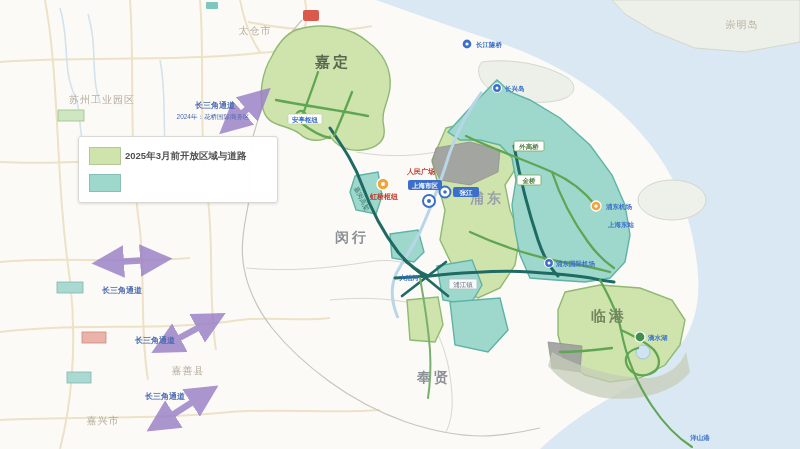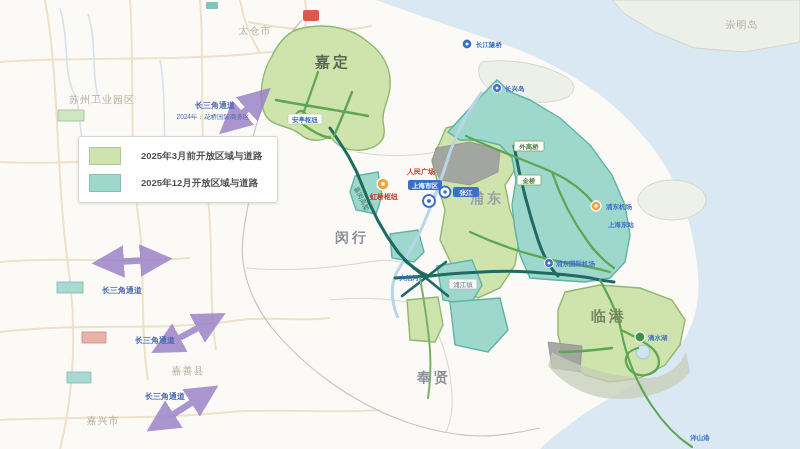--- a/index.html
+++ b/index.html
@@ -11,21 +11,21 @@
   svg{display:block}
   
   .legend{
     position:absolute;left:78px;top:136px;width:178px;
     background:rgba(255,255,255,.96);
     border:1px solid #d9d7d2;border-radius:3px;
     box-shadow:0 1px 3px rgba(0,0,0,.12);
     padding:10px 10px 10px 10px;
     display:flex;flex-direction:column;gap:9px;z-index:5;
   }
-  .legend-row{display:flex;align-items:center;gap:20px;}
+  .legend-row{display:flex;align-items:center;gap:4px;}
   .sw{width:30px;height:16px;border:1px solid rgba(0,0,0,.12);flex:0 0 auto;}
   .sw-green{background:#cfe3ad}
   .sw-teal{background:#9ed8cd}
   .sw-gray{background:#a9a9a9}
   .legend-label{font-size:9.5px;color:#4f4f4f;font-weight:bold;white-space:nowrap;}
   
   text{font-family:"Liberation Sans","DejaVu Sans",sans-serif;}
   .t-region{font-weight:bold;letter-spacing:3px;}
   .t-jiading{fill:#57684f;font-size:15px;}
   .t-minhang{fill:#8b9097;font-size:14px;}
@@ -260,17 +260,16 @@
     <text transform="translate(354,188) rotate(64)" class="t-road">嘉闵高架</text>
   </svg>
 
   <div class="legend">
     <div class="legend-row">
       <span class="sw sw-green"></span>
       <span class="legend-label">2025年3月前开放区域与道路</span>
     </div>
     <div class="legend-row">
       <span class="sw sw-teal"></span>
-      <span class="legend-label">2025年12月开放区域与道路</span>
     </div>
   </div>
 
 </div>
 
 </body></html>

